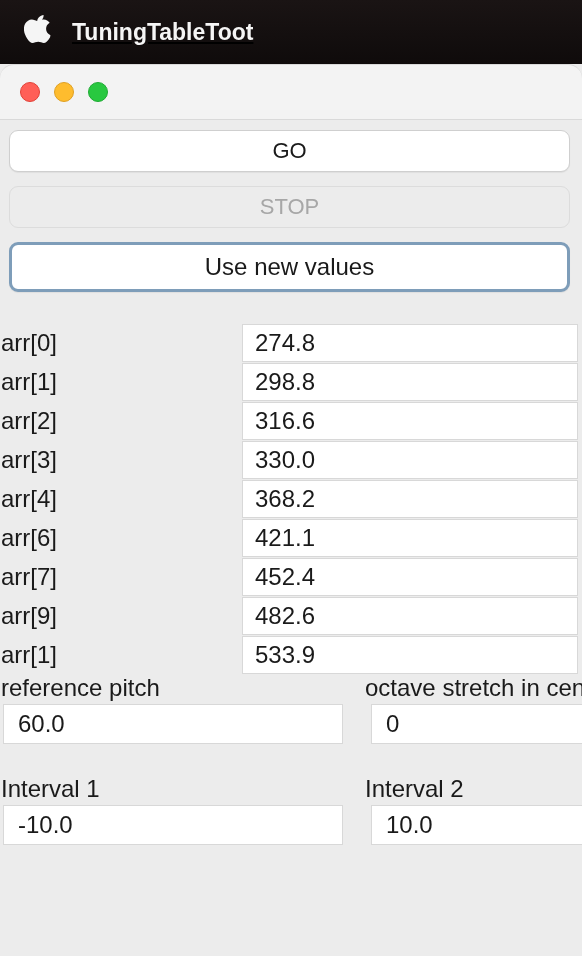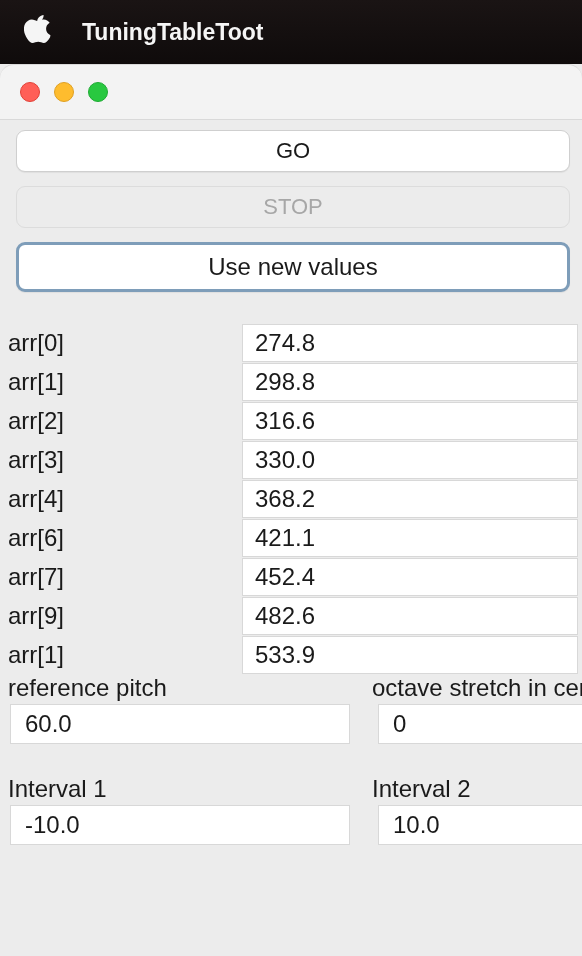--- a/index.html
+++ b/index.html
@@ -13,21 +13,22 @@
       height: 956px;
       background: #ececec;
       overflow: hidden;
     }
     .menubar {
       background: linear-gradient(#1a1414, #0f0b0b);
       height: 64px;
       display: flex;
       align-items: center;
       padding: 0 24px;
-      gap: 28px;
+      gap: 18px;
+      text-decoration: underline;
     }
     .apple-logo {
       width: 30px;
       height: 34px;
       fill: #f5f5f5;
     }
     .app-title {
       color: #f5f5f5;
       font-weight: 700;
       font-size: 23px;
@@ -48,21 +49,21 @@
     }
     .traffic-light {
       width: 20px;
       height: 20px;
       border-radius: 50%;
     }
     .tl-close { background: #ff5f57; border: 1px solid #e14137; }
     .tl-min   { background: #febc2e; border: 1px solid #dfa023; }
     .tl-max   { background: #28c840; border: 1px solid #1fab34; }
     .content {
-      padding: 10px 12px 0 16px;
+      padding: 10px 12px 0 9px;
     }
     .big-btn {
       display: block;
       width: 100%;
       height: 42px;
       border-radius: 9px;
       background: #ffffff;
       border: 1px solid #cfcfcf;
       box-shadow: 0 1px 1px rgba(0,0,0,0.06);
       font-size: 22px;

